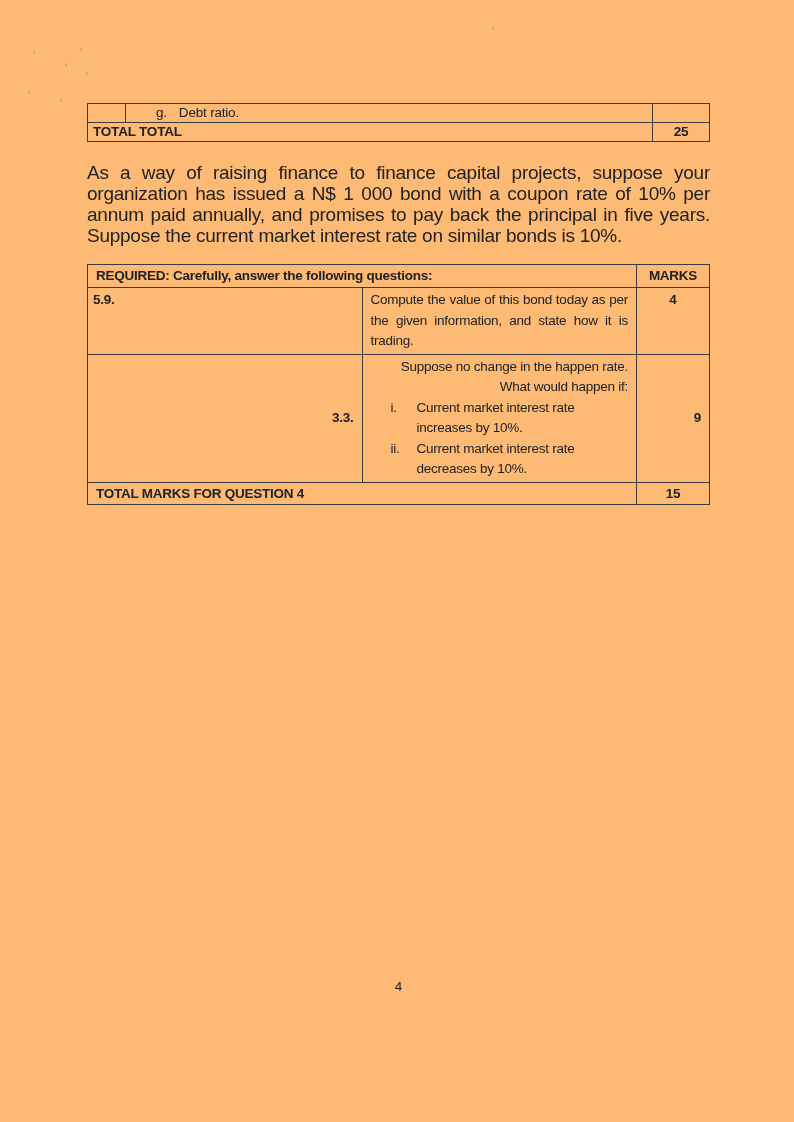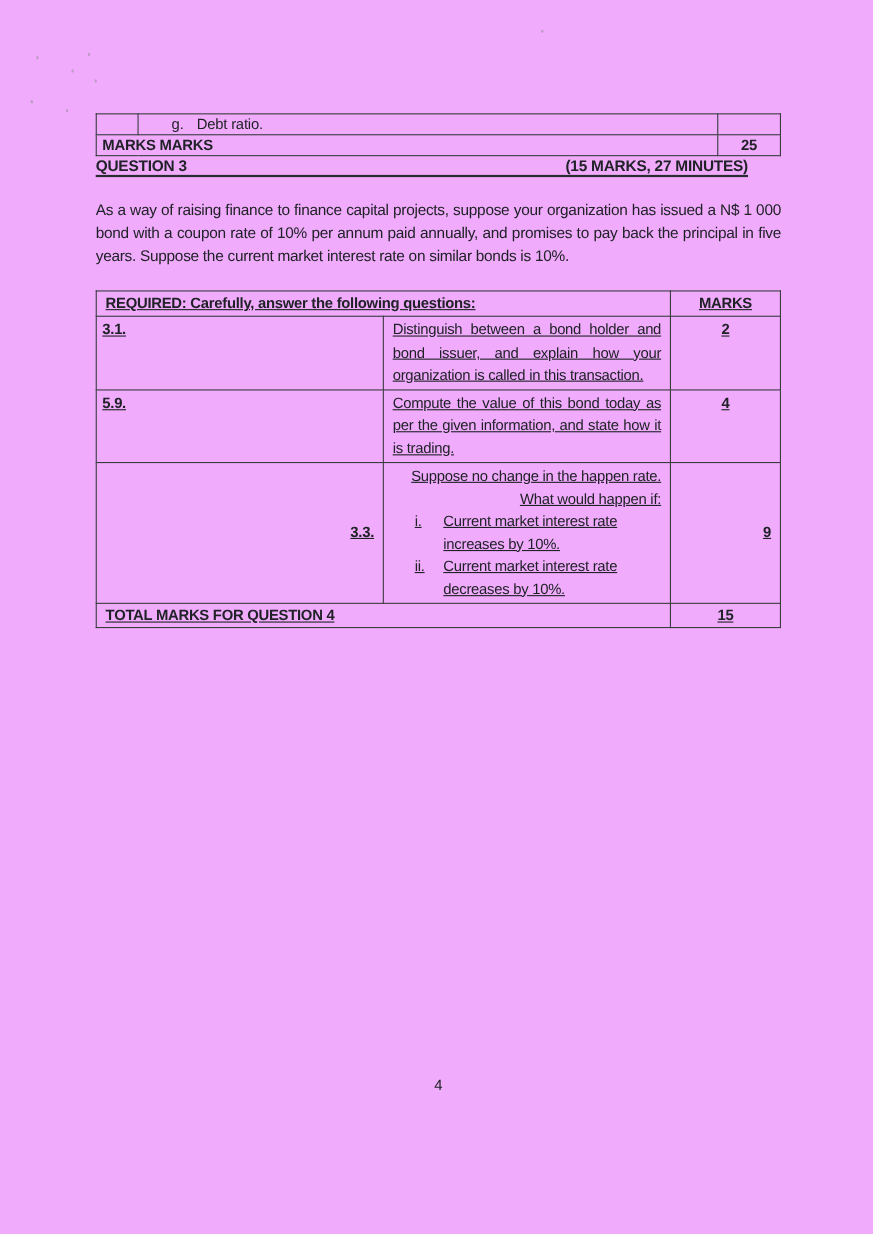--- a/index.html
+++ b/index.html
@@ -6,21 +6,21 @@
   html, body { background: #ffffff; }
   body {
     width: 794px; height: 1122px;
     font-family: "Liberation Sans", sans-serif;
     color: #202227;
     position: relative;
     overflow: hidden;
   }
   .page {
     position: absolute; inset: 0;
-    background: #f0abfc;
+    background: #fdba74;
   }
   .content {
     position: absolute; left: 87px; top: 0; width: 623px; height: 1122px;
   }
 
   
   .speck {
     position: absolute; background: #8d8d90; border-radius: 50%;
     width: 2px; height: 3px; opacity: 0.55;
   }
@@ -45,33 +45,33 @@
   .q-header {
     position: absolute; top: 142px; left: 0; width: 593px;
     display: flex; justify-content: space-between; align-items: flex-end;
     font-weight: bold; font-size: 14px; letter-spacing: -0.2px;
     border-bottom: 2px solid #2a2c30;
     padding-bottom: 1px; line-height: 16px;
   }
 
   
   .intro {
-    position: absolute; top: 180px; left: 0; width: 623px;
-    font-size: 14px; letter-spacing: -0.25px;
+    position: absolute; top: 162px; left: 0; width: 623px;
+    font-size: 19px; letter-spacing: -0.25px;
     line-height: 21px; text-align: justify;
   }
 
   
   .q-table {
     position: absolute; top: 264px; left: 0; width: 623px;
     font-size: 13.5px; letter-spacing: -0.25px;
   }
-  .q-table td { padding: 2px 8px; line-height: 20.5px; text-decoration: underline; }
+  .q-table td { padding: 2px 8px; line-height: 20.5px; }
   .qt-num { width: 44px; font-weight: bold; padding-left: 5px !important; }
-  .qt-marks { width: 100px; font-weight: bold; text-align: center; }
+  .qt-marks { width: 73px; font-weight: bold; text-align: center; }
   .qt-header td { font-weight: bold; height: 22px; line-height: 18px; }
   .qt-text { text-align: justify; }
   .row-31 .qt-text, .row-32 .qt-text { min-height: 42px; }
   .row-33 td { height: 62px; text-align: right; }
   .row-33 .qt-num, .row-33 .qt-marks { vertical-align: middle; }
   .subitem { display: flex; text-align: left; }
   .subitem .numeral { width: 26px; margin-left: 20px; flex: none; }
   .subitem .subtext { margin-left: 0; }
   .qt-total td { height: 21px; line-height: 17px; }
 
@@ -97,43 +97,34 @@
   <div class="content">
 
     <table class="top-table">
       <tbody>
           <tr>
         <td class="tt-c1"></td>
         <td class="tt-item"><span class="g-label">g.</span><span>Debt ratio.</span></td>
         <td class="tt-c3"></td>
       </tr>
       <tr>
-        <td colspan="2" class="bold">MARKS MARKS</td>
+        <td colspan="2" class="bold">TOTAL TOTAL</td>
         <td class="center bold tt-c3">25</td>
       </tr>
     </tbody>
       </table>
 
-    <div class="q-header">
-      <span>QUESTION 3</span>
-      <span>(15 MARKS, 27 MINUTES)</span>
-    </div>
 
     <p class="intro">As a way of raising finance to finance capital projects, suppose your organization has issued a N$ 1 000 bond with a coupon rate of 10% per annum paid annually, and promises to pay back the principal in five years. Suppose the current market interest rate on similar bonds is 10%.</p>
 
     <table class="q-table">
       <tbody>
           <tr class="qt-header">
         <td colspan="2">REQUIRED: Carefully, answer the following questions:</td>
         <td class="qt-marks center">MARKS</td>
-      </tr>
-      <tr class="row-31">
-        <td class="qt-num">3.1.</td>
-        <td class="qt-text">Distinguish between a bond holder and bond issuer, and explain how your organization is called in this transaction.</td>
-        <td class="qt-marks">2</td>
       </tr>
       <tr class="row-32">
         <td class="qt-num">5.9.</td>
         <td class="qt-text">Compute the value of this bond today as per the given information, and state how it is trading.</td>
         <td class="qt-marks">4</td>
       </tr>
       <tr class="row-33">
         <td class="qt-num">3.3.</td>
         <td class="qt-text">
           <div>Suppose no change in the happen rate. What would happen if:</div>

